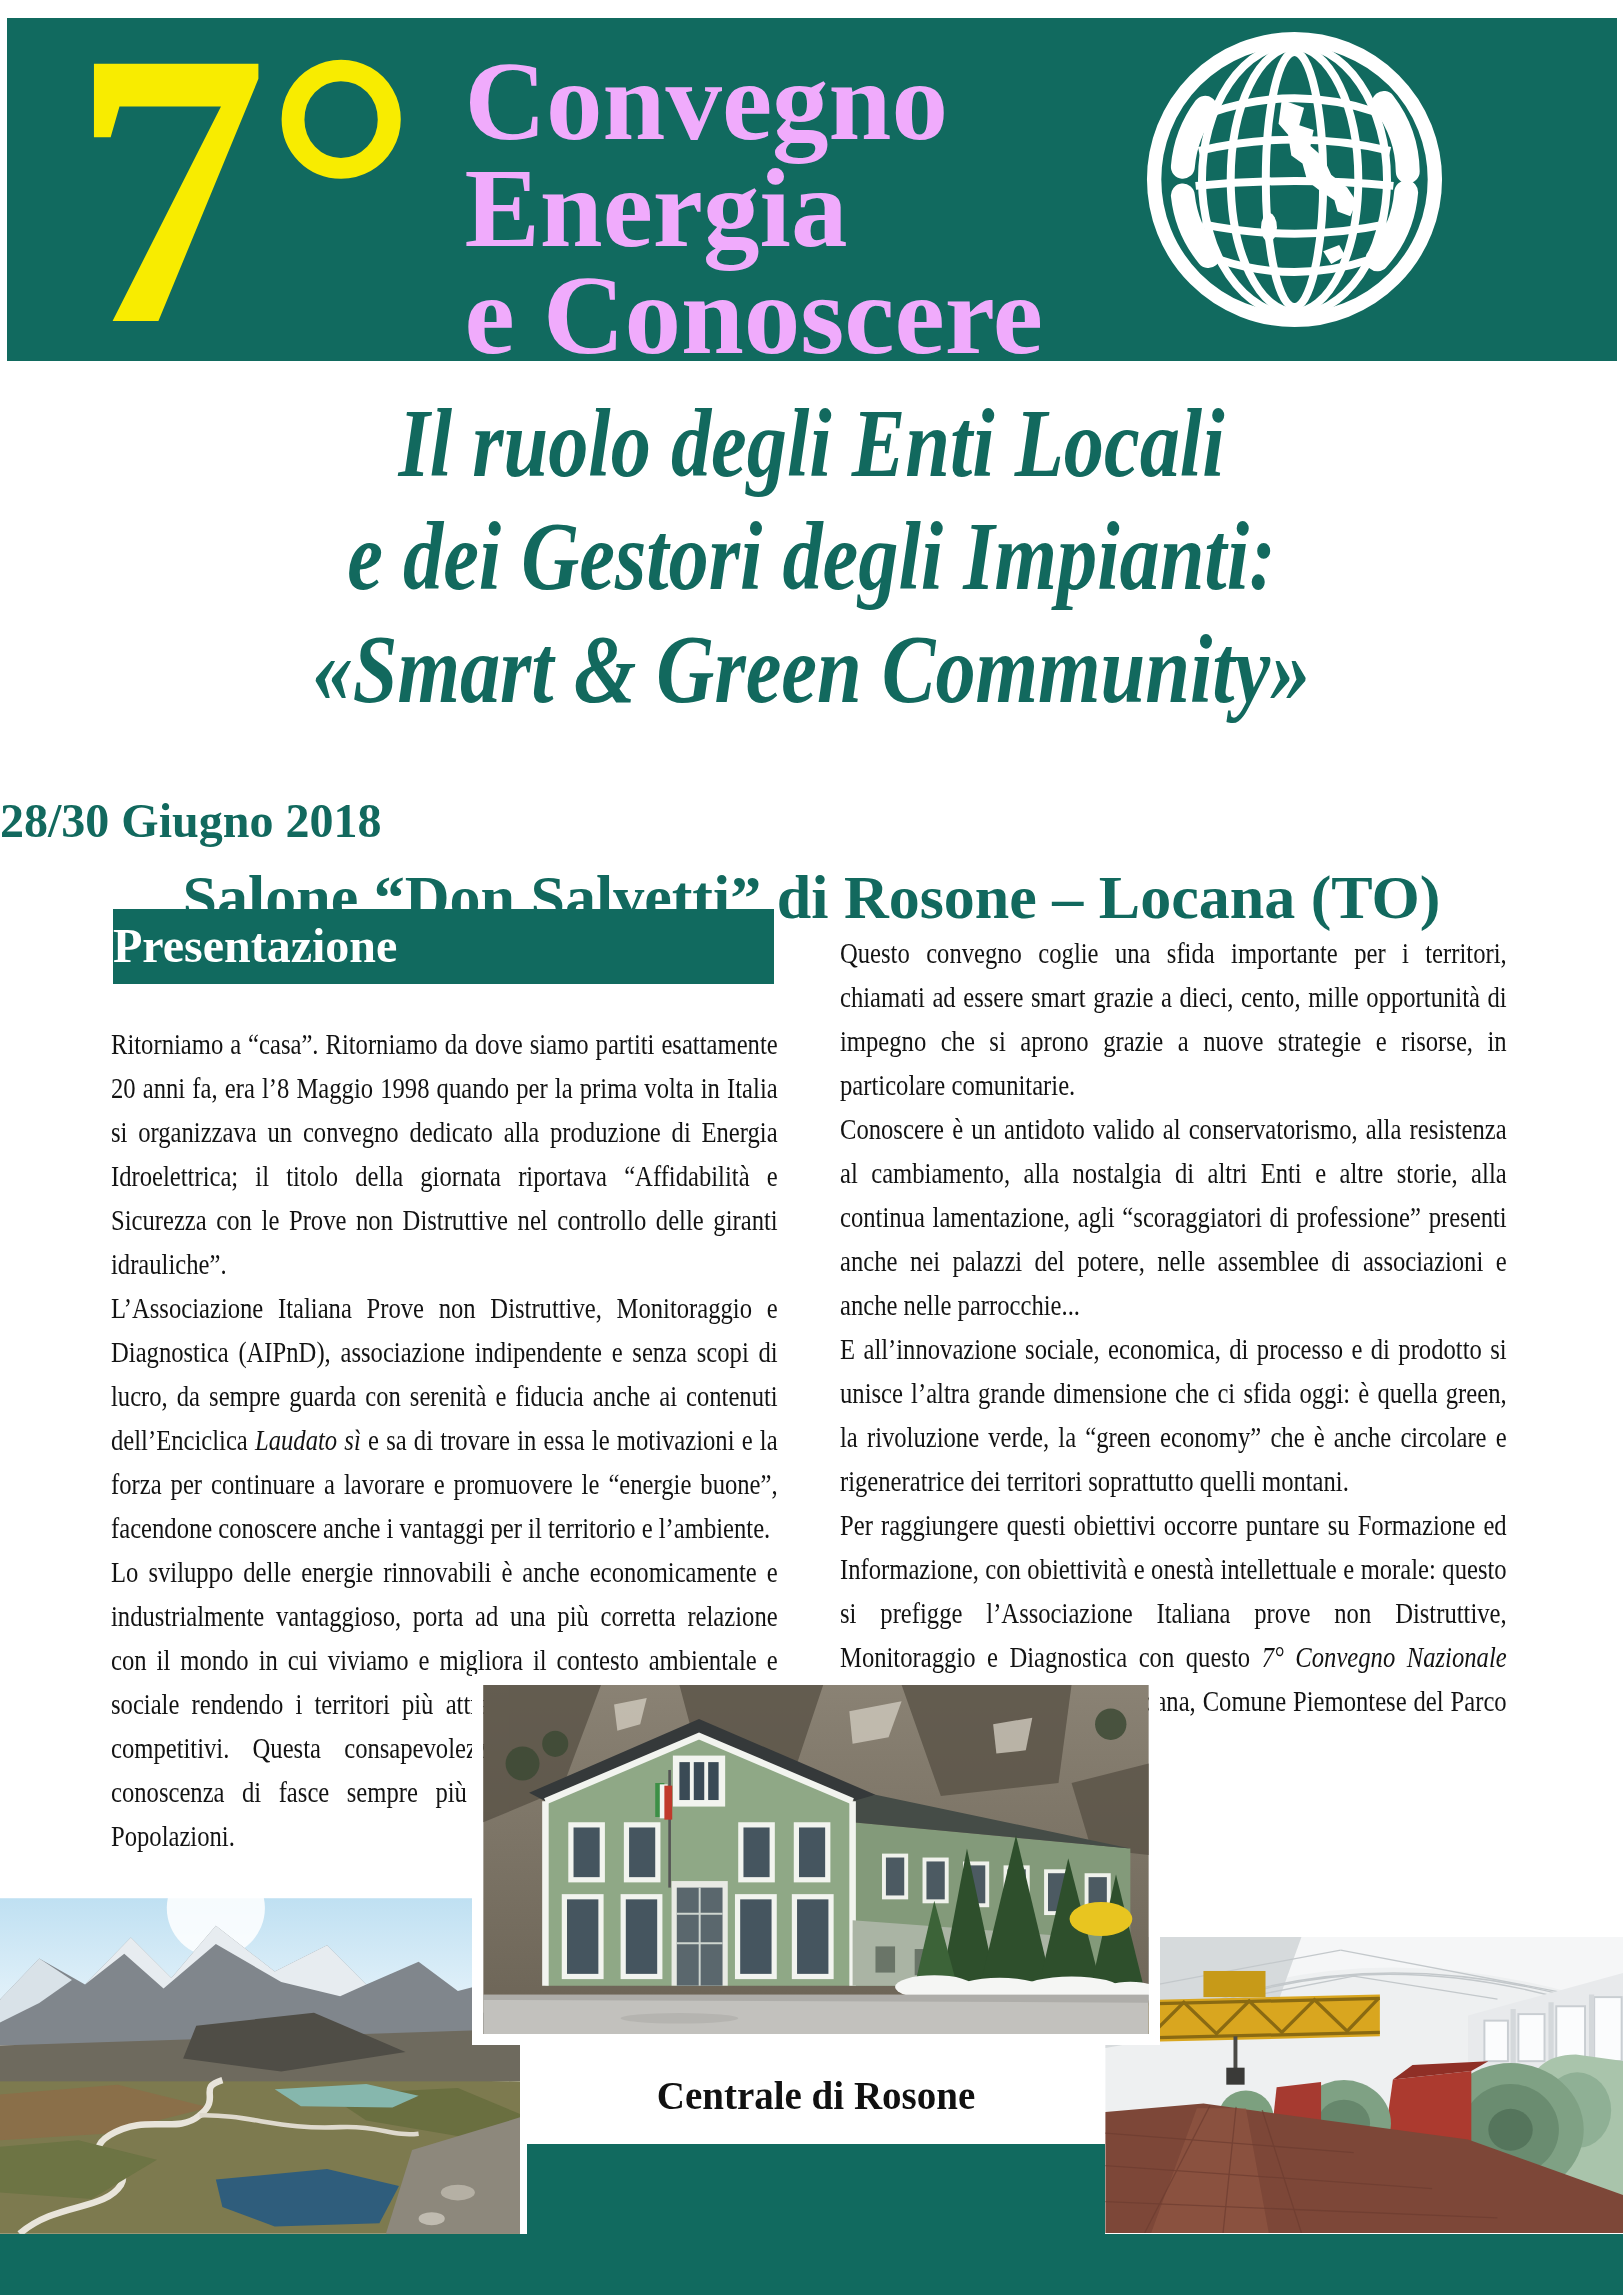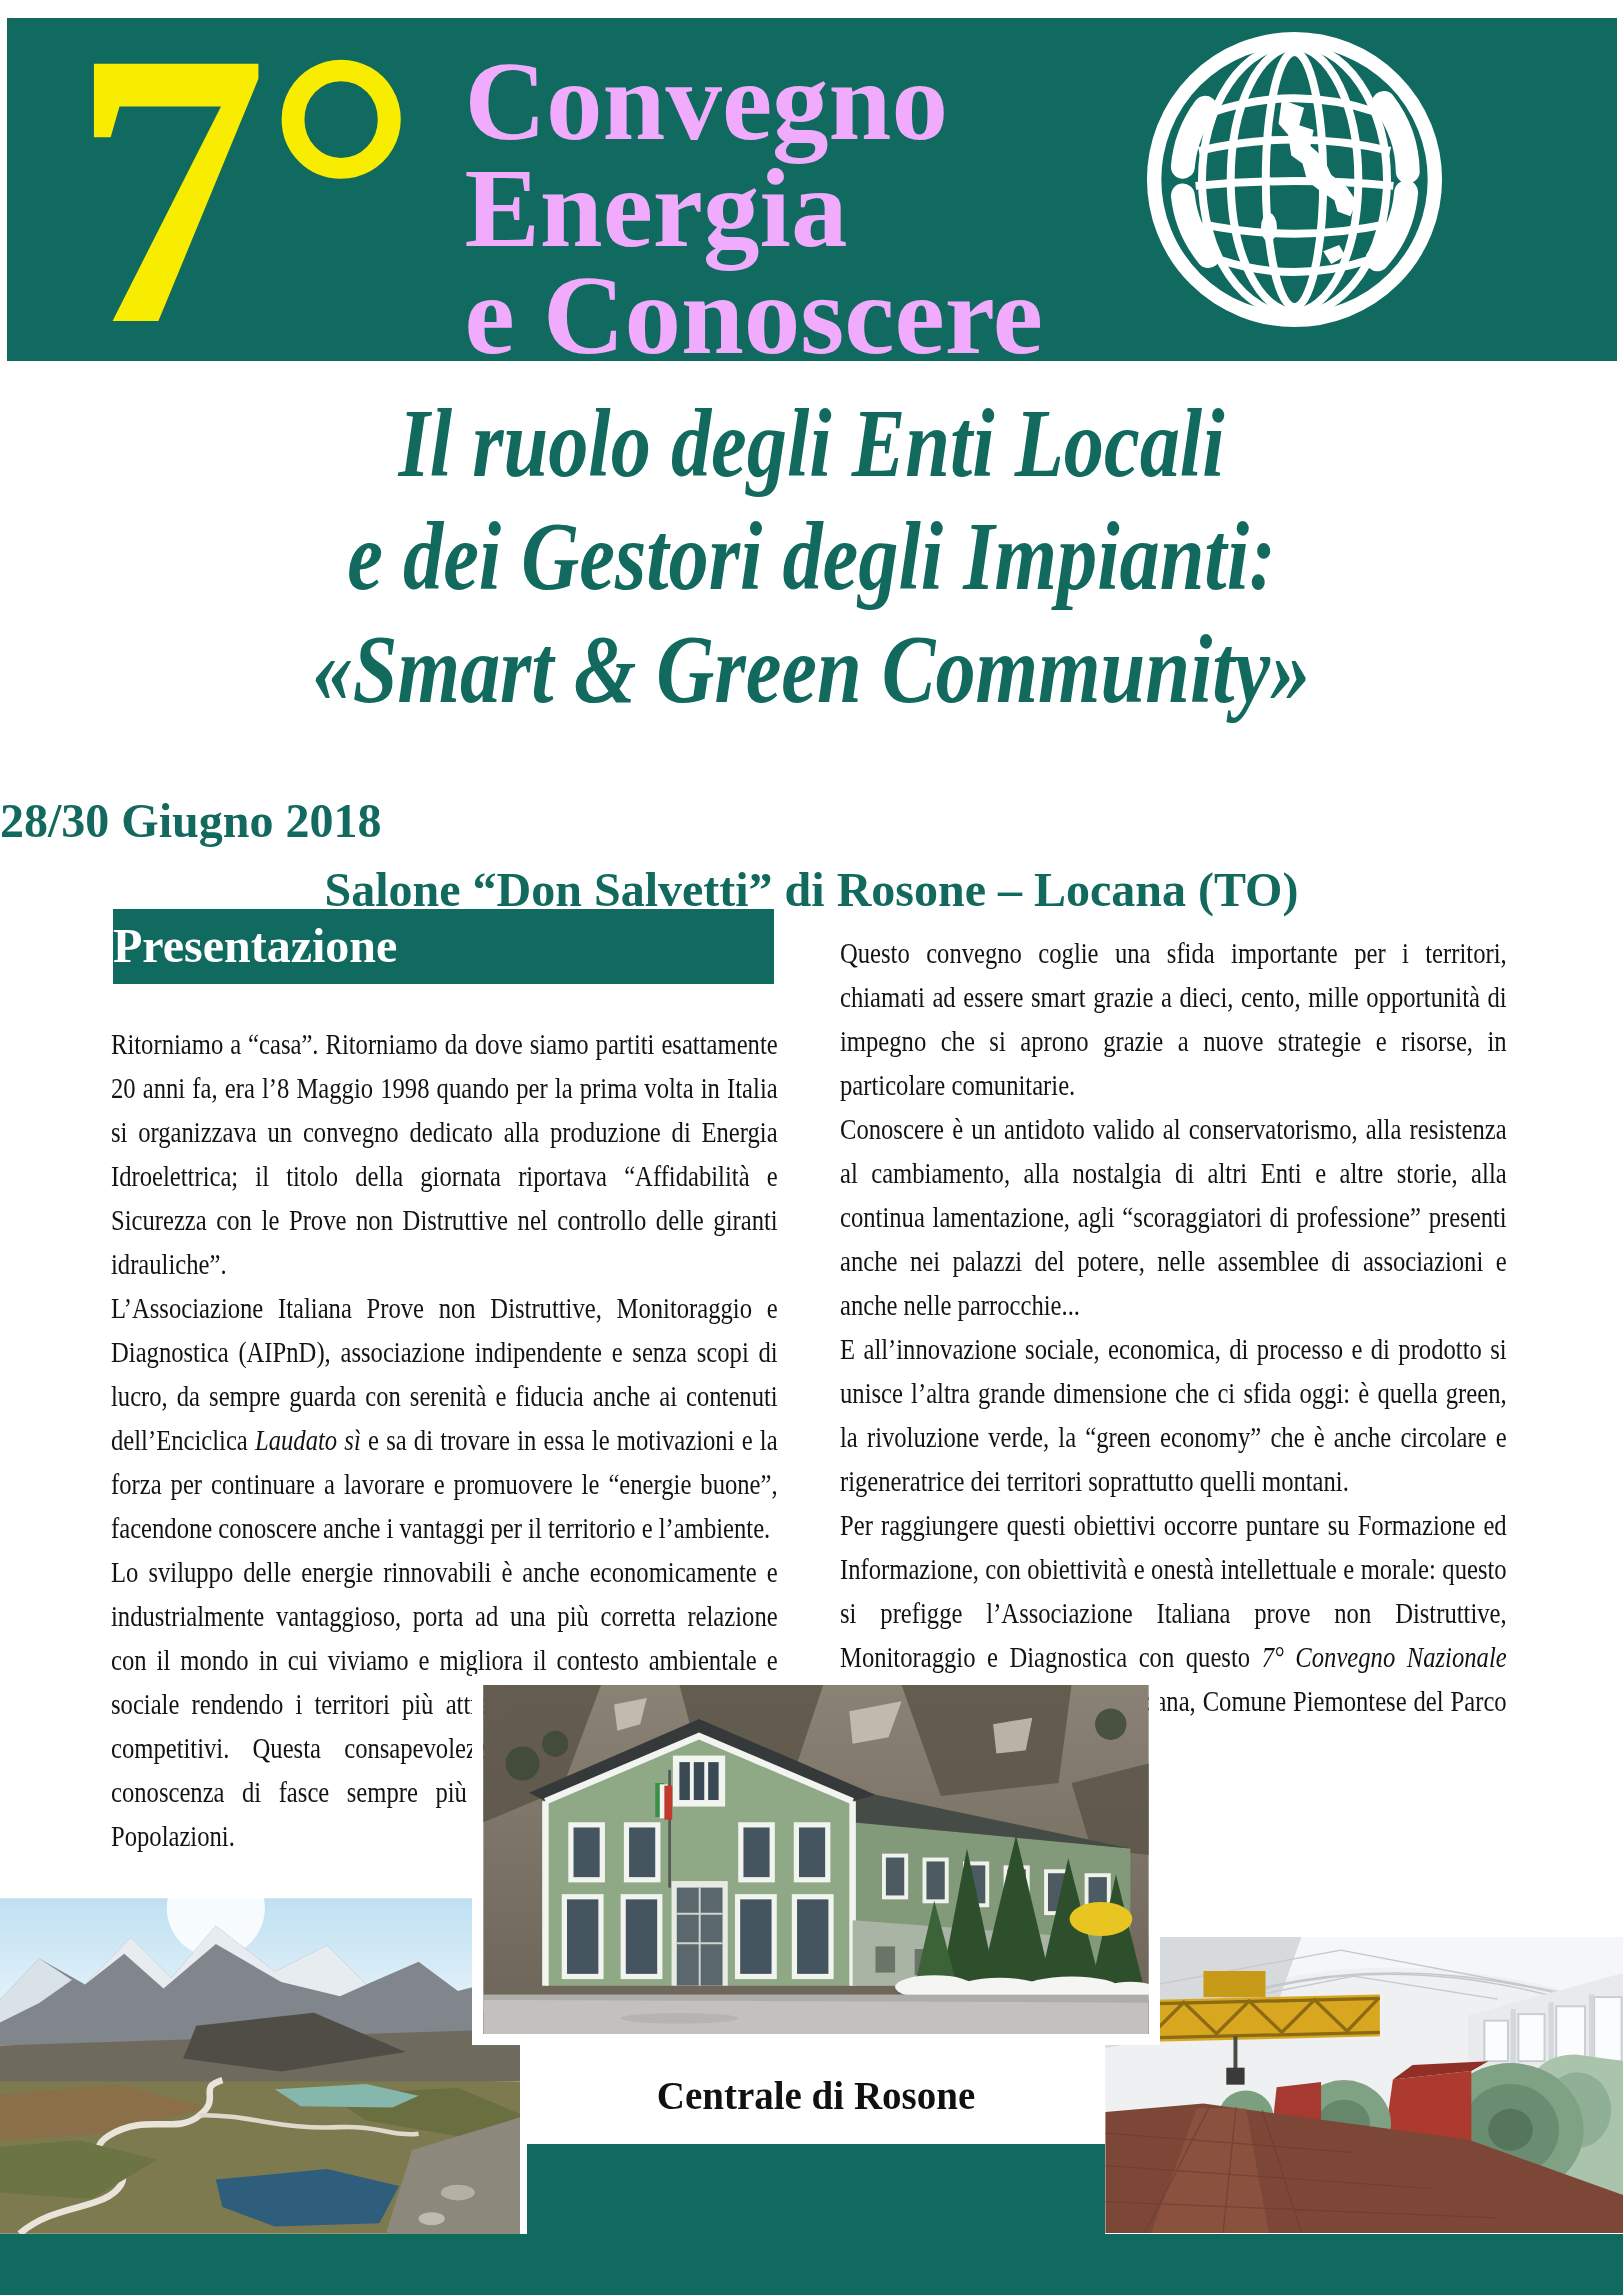--- a/index.html
+++ b/index.html
@@ -15,21 +15,21 @@
              font-weight:700;color:#f0abfc;white-space:nowrap;}
   .logo{position:absolute;left:1128px;top:1.3px;width:319px;height:319px;}
 
   
   .main-title{left:0;top:387px;width:1623px;text-align:center;color:#12695e;
               font-size:98px;line-height:113px;font-weight:700;font-style:italic;
               transform:scaleX(.82);transform-origin:50% 0;white-space:nowrap;}
   .date-line{left:0;top:793px;width:1623px;text-align:left;color:#12695e;
              font-size:48px;font-weight:700;}
   .venue-line{left:0;top:862px;width:1623px;text-align:center;color:#12695e;
-              font-size:48px;font-weight:700;}
+              font-size:62px;font-weight:700;}
 
   
   .pres-bar{left:113px;top:909px;width:661px;height:75px;background:#116a5f;
             color:#ffffff;text-align:left;font-size:48px;line-height:73px;font-weight:700;}
   .col{color:#131313;}
   .col-left{left:111px;top:1022px;width:666px;}
   .col-right{left:840px;top:931px;width:662px;}
   .colinner{width:812px;transform:scaleX(.821);transform-origin:0 0;
             font-size:30px;line-height:44px;text-align:justify;hyphens:none;}
   .colinner p{margin:0;}

